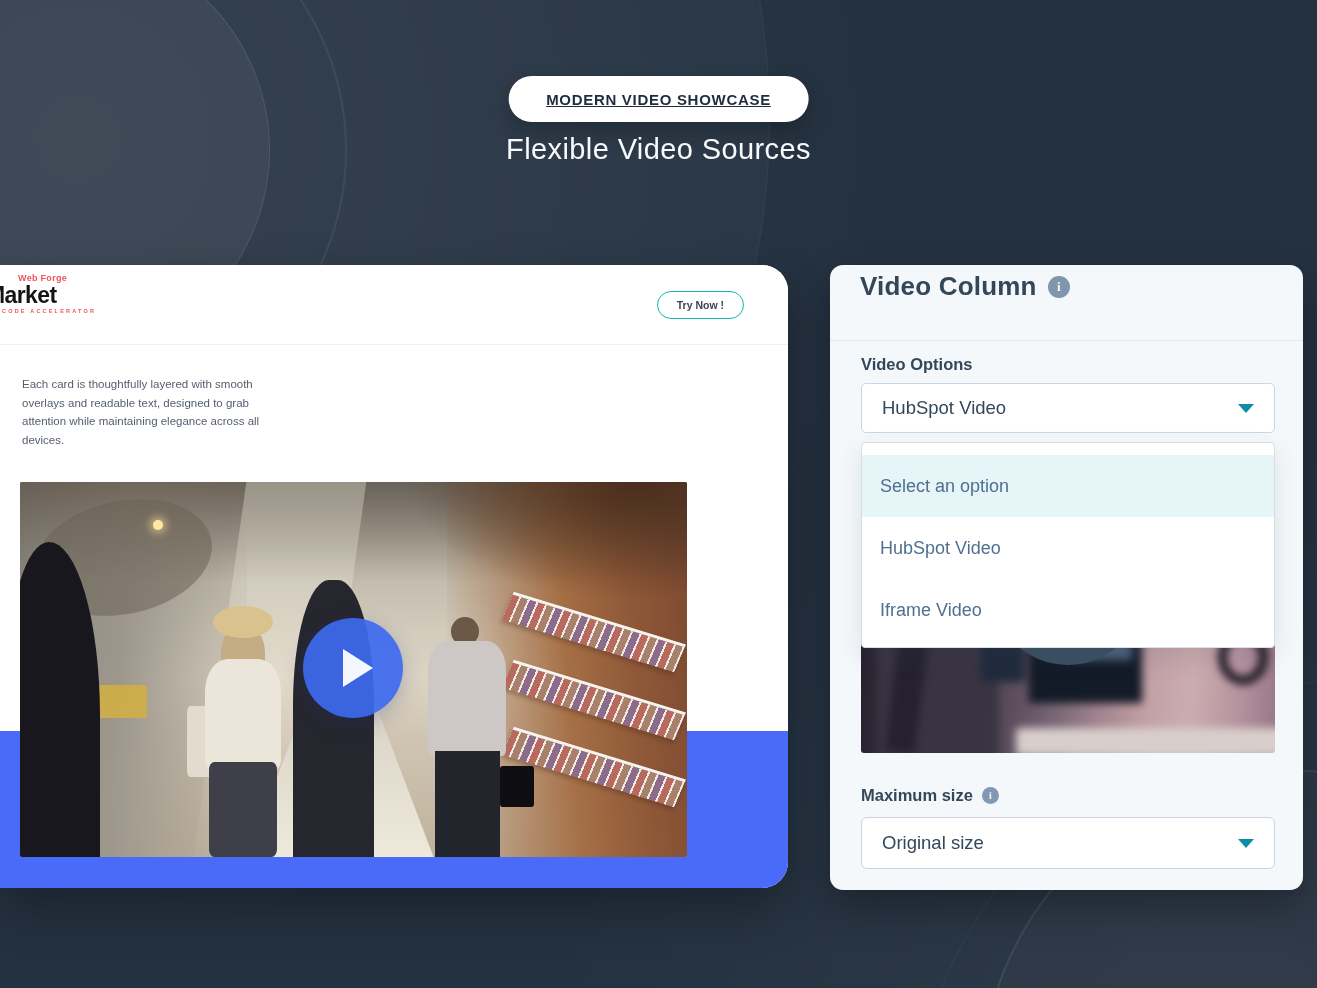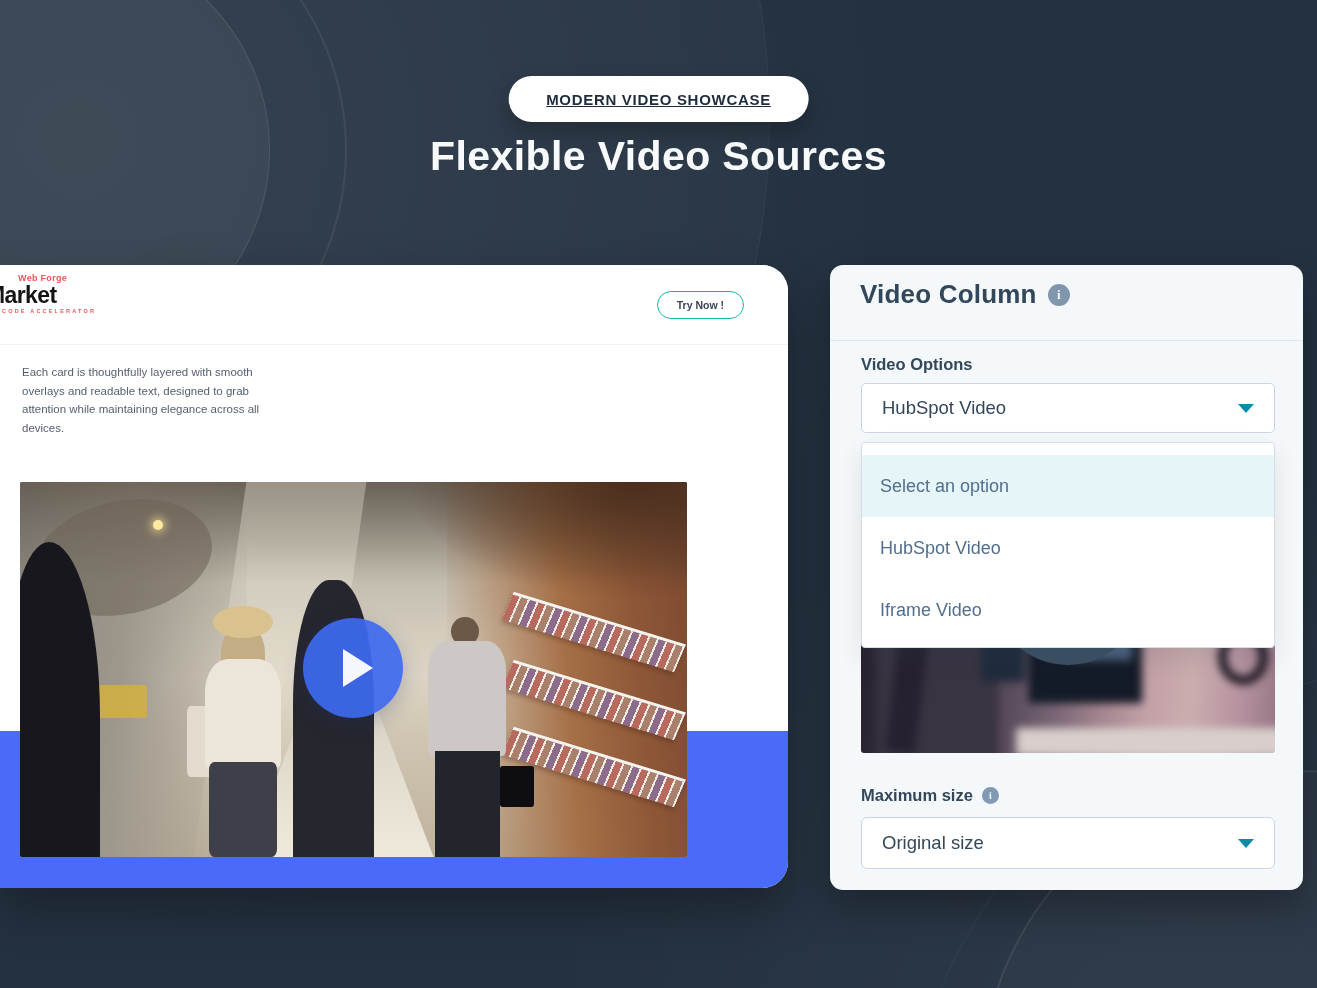--- a/index.html
+++ b/index.html
@@ -28,21 +28,21 @@
   
   .badge {
     position:absolute; top:76px; left:50%; transform:translateX(-50%);
     height:46px; padding:0 38px; border-radius:24px; background:#ffffff;
     display:flex; align-items:center; justify-content:center;
     font-size:15px; font-weight:700; letter-spacing:0.7px; color:#1f2c3d;
     box-shadow:0 10px 22px rgba(0,0,0,0.22); white-space:nowrap; z-index:4;text-decoration:underline;
   }
   .page-title {
     position:absolute; top:133px; left:0; width:100%; text-align:center;
-    font-size:41px; font-weight:700; color:#f7f9fb; letter-spacing:0.4px; z-index:4;
+    font-size:29px; font-weight:400; color:#f7f9fb; letter-spacing:0.4px; z-index:4;
   }
 
   
   .demo-card {
     position:absolute; left:0; top:265px; width:788px; height:623px;
     background:#ffffff; border-radius:0 26px 26px 0;
     box-shadow:0 22px 48px rgba(0,0,0,0.30); overflow:hidden; z-index:3;
   }
   .demo-header { position:absolute; left:0; top:0; right:0; height:80px; background:#fff; border-bottom:1px solid #f0f1f4; }
   .logo { position:absolute; left:-14px; top:9px; line-height:1; }
@@ -50,21 +50,21 @@
   .logo-main { display:block; font-size:23px; font-weight:800; color:#141414; letter-spacing:-0.6px; margin-top:1px; }
   .logo-sub { display:block; font-size:5.5px; font-weight:700; color:#f2545b; letter-spacing:2.2px; padding-left:16px; margin-top:2px; }
   .try-now-btn {
     position:absolute; right:44px; top:50%; transform:translateY(-50%);
     border:1px solid #14b8a6; background:#fff; color:#3a4354;
     font-size:10.5px; font-weight:600; padding:7px 19px; border-radius:16px;
     font-family:"Liberation Sans", sans-serif; cursor:pointer;
   }
   .hero { position:absolute; left:22px; right:22px; top:96px; display:flex; justify-content:space-between; }
   .hero-heading { width:374px; font-size:21.5px; font-weight:700; color:#18222f; line-height:1.32; letter-spacing:-0.1px; }
-  .hero-desc { width:258px; margin-top:2px; font-size:11.5px; color:#555f6e; line-height:1.62; }
+  .hero-desc { width:258px; margin-top:14px; font-size:11.5px; color:#555f6e; line-height:1.62; }
   .hero-buttons { position:absolute; left:22px; top:256px; display:flex; gap:14px; }
   .btn-primary {
     border:none; background:linear-gradient(135deg,#5577f8,#4363f2); color:#fff;
     font-size:11.5px; font-weight:700; padding:11px 27px; border-radius:21px;
     font-family:"Liberation Sans", sans-serif; cursor:pointer;
   }
   .btn-secondary {
     background:#fff; border:1.4px solid #b9c6f5; color:#4a6bf7;
     font-size:11.5px; font-weight:700; padding:10px 25px; border-radius:21px;
     font-family:"Liberation Sans", sans-serif; cursor:pointer;
@@ -107,21 +107,21 @@
     background:rgba(61,105,240,0.92); display:flex; align-items:center; justify-content:center;
     cursor:pointer; box-shadow:0 6px 20px rgba(30,50,120,0.25);
   }
   .play-tri { width:0; height:0; border-left:30px solid #ffffff; border-top:19px solid transparent; border-bottom:19px solid transparent; margin-left:9px; opacity:0.95; }
 
   
   .panel {
     position:absolute; left:830px; top:265px; width:473px; height:625px;
     background:#f5f8fa; border-radius:13px; box-shadow:0 18px 40px rgba(0,0,0,0.30); z-index:3;
   }
-  .panel-title-row { position:absolute; left:30px; top:14px; display:flex; align-items:center; gap:11px; }
+  .panel-title-row { position:absolute; left:30px; top:6px; display:flex; align-items:center; gap:11px; }
   .panel-title { font-size:26px; font-weight:700; color:#33475b; letter-spacing:0.2px; }
   .info-icon {
     display:inline-flex; align-items:center; justify-content:center;
     width:22px; height:22px; border-radius:50%; background:#7f96ad; color:#f5f8fa;
     font-size:13px; font-weight:700; font-family:"Liberation Serif", serif; cursor:pointer;
   }
   .info-icon::before { content:"i"; }
   .info-icon.small { width:17px; height:17px; font-size:10px; background:#8199b3; }
   .panel-divider { position:absolute; left:0; right:0; top:75px; height:1px; background:#dfe7ed; }
   .panel-label { position:absolute; left:31px; display:flex; align-items:center; gap:9px; font-size:16.5px; font-weight:700; color:#33475b; }

